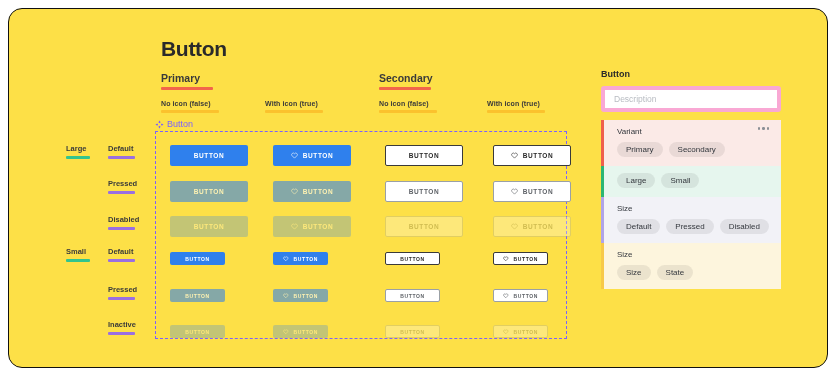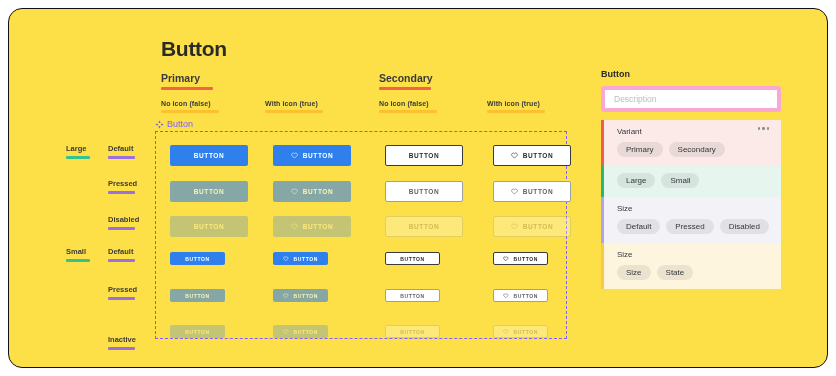--- a/index.html
+++ b/index.html
@@ -146,21 +146,21 @@
     <span class="ul"></span>
   </div>
   <div class="row-state-lbl" style="left:99px;top:238px;">
     <span>Default</span>
     <span class="ul"></span>
   </div>
   <div class="row-state-lbl" style="left:99px;top:276px;">
     <span>Pressed</span>
     <span class="ul"></span>
   </div>
-  <div class="row-state-lbl" style="left:99px;top:326px;">
+  <div class="row-state-lbl" style="left:99px;top:311px;">
     <span>Inactive</span>
     <span class="ul"></span>
   </div>
 
   <div id="sel-label">
     <span>
       <svg width="9" height="9" viewBox="0 0 12 12">
         <path d="M6 0.6 L7.5 3 L6 4.2 L4.5 3 Z M0.6 6 L3 4.5 L4.2 6 L3 7.5 Z M6 11.4 L4.5 9 L6 7.8 L7.5 9 Z M11.4 6 L9 7.5 L7.8 6 L9 4.5 Z" fill="#7b61ff"></path>
       </svg>
     </span>

